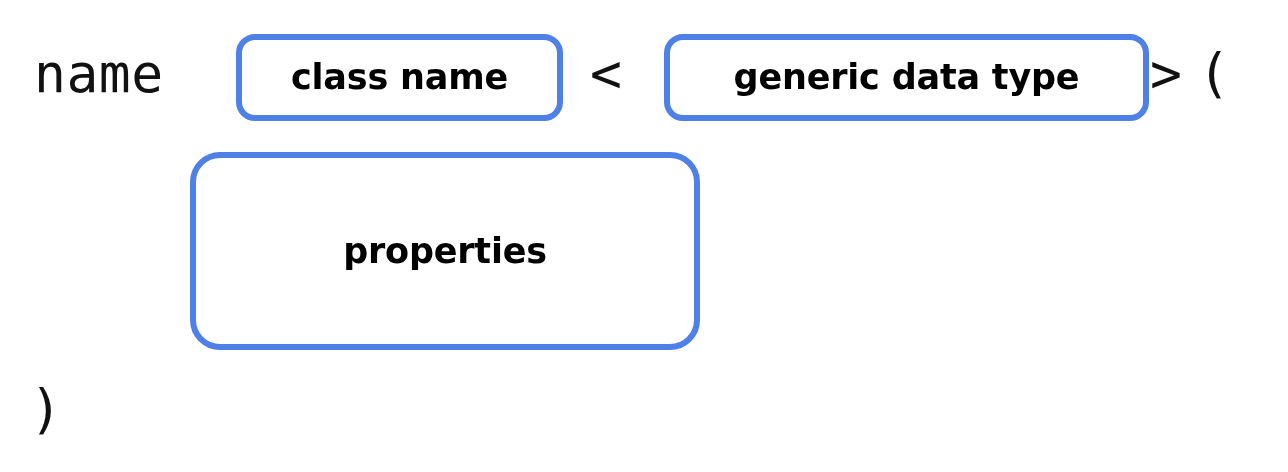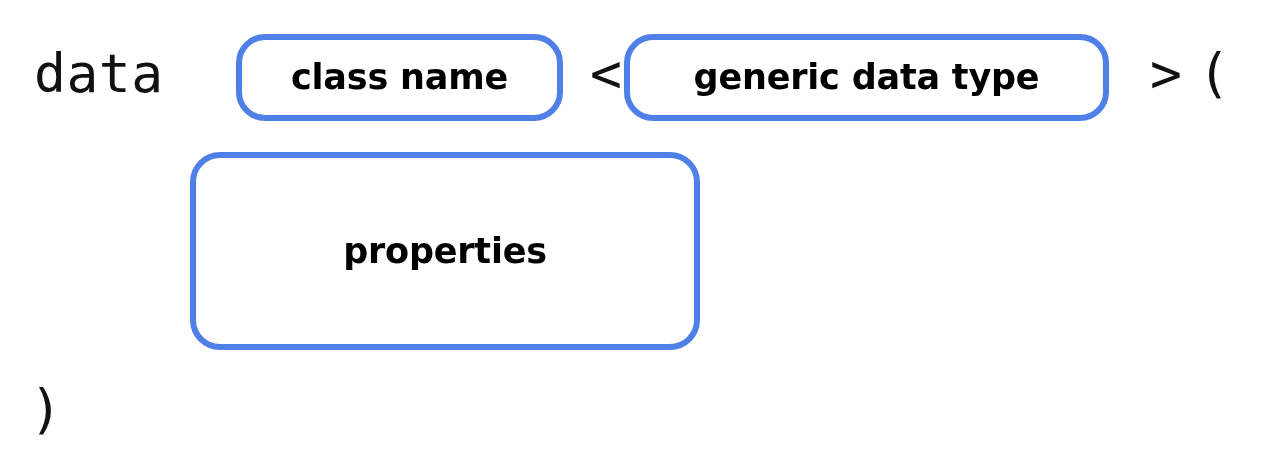--- a/index.html
+++ b/index.html
@@ -61,21 +61,21 @@
     top: 383px;
     font-size: 53px;
   }
 
   
   .slot {
     position: absolute;
     box-sizing: border-box;
     background: #ffffff;
     border: 6px solid #4e80e8;
-    border-radius: 29px;
+    border-radius: 19px;
     display: flex;
     align-items: center;
     justify-content: center;
   }
 
   .slot-label {
     font-family: "DejaVu Sans", "Liberation Sans", sans-serif;
     font-weight: 700;
     color: #000000;
     white-space: nowrap;
@@ -87,21 +87,21 @@
     left: 236px;
     top: 34px;
     width: 327px;
     height: 87px;
   }
   #slot-class-name .slot-label {
     font-size: 35px;
   }
 
   #slot-generic-type {
-    left: 624px;
+    left: 664px;
     top: 34px;
     width: 485px;
     height: 87px;
   }
   #slot-generic-type .slot-label {
     font-size: 35px;
   }
 
   #slot-properties {
     left: 190px;
@@ -112,21 +112,21 @@
   }
   #slot-properties .slot-label {
     font-size: 35px;
   }
 </style>
 </head>
 <body>
 
 <div id="canvas">
 
-  <span class="code-token tok-class">data</span>
+  <span class="code-token tok-class">name</span>
 
   <div class="slot" id="slot-class-name">
     <span class="slot-label">class name</span>
   </div>
 
   <span class="code-token tok-lt">&lt;</span>
 
   <div class="slot" id="slot-generic-type">
     <span class="slot-label">generic data type</span>
   </div>

